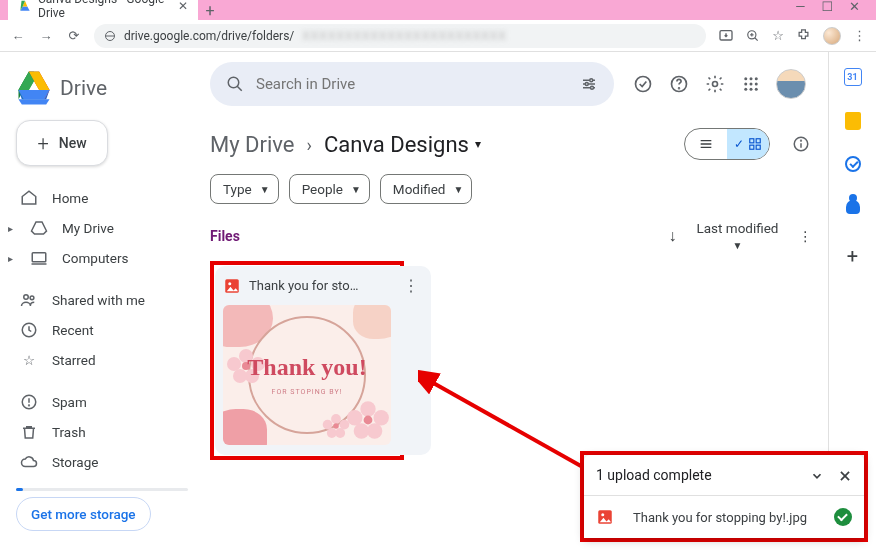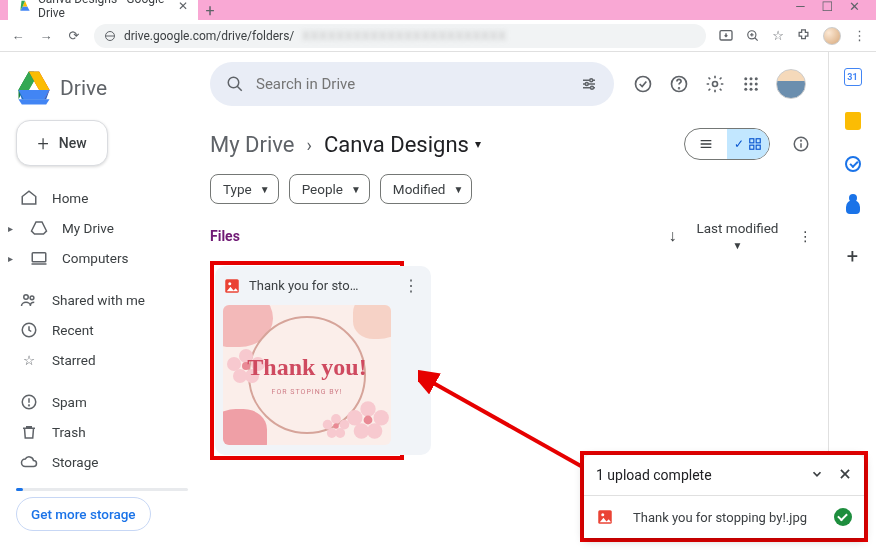--- a/index.html
+++ b/index.html
@@ -92,21 +92,21 @@
   .rail .keep { width:16px; height:18px; background:#fbbc04; border-radius:2px 2px 3px 3px; }
   .rail .tasks { width:16px; height:16px; border:2px solid #1a73e8; border-radius:50%; position:relative; }
   .rail .tasks::after { content:''; position:absolute; width:6px; height:3px; border-left:2px solid #1a73e8; border-bottom:2px solid #1a73e8; transform:rotate(-45deg); left:3px; top:3px; }
   .rail .contacts { width:14px; height:14px; background:#1a73e8; border-radius:50% 50% 4px 4px; position:relative; }
   .rail .contacts::before{content:'';position:absolute;width:8px;height:8px;background:#1a73e8;border-radius:50%;left:3px;top:-6px;}
   .rail .plus { font-size:20px; color:#3c4043; }
 
   
   .toast-frame { position:absolute; right:8px; bottom:8px; border:4px solid #e60000; }
   .toast { width:280px; background:#fff; box-shadow:0 2px 10px rgba(0,0,0,.25); border-radius:6px 6px 0 0; overflow:hidden; }
-  .toast-h { display:flex; align-items:flex-start; padding:12px 12px; font-size:14px; color:#202124; }
+  .toast-h { display:flex; align-items:flex-end; padding:12px 12px; font-size:14px; color:#202124; }
   .toast-h .tctl { margin-left:auto; display:flex; gap:14px; color:#3c4043; font-size:14px; }
   .toast-row { border-top:1px solid #e0e0e0; display:flex; align-items:center; padding:12px; gap:19px; font-size:13px; color:#3c4043; }
   .toast-row .ok { margin-left:auto; width:18px; height:18px; background:#1e8e3e; border-radius:50%; position:relative; }
   .toast-row .ok::after { content:''; position:absolute; left:4px; top:5px; width:7px; height:4px; border-left:2px solid #fff; border-bottom:2px solid #fff; transform:rotate(-45deg); }
 
   
   .arrow-svg { position:absolute; left:418px; top:370px; pointer-events:none; }
 
   
   svg { display:block; }

